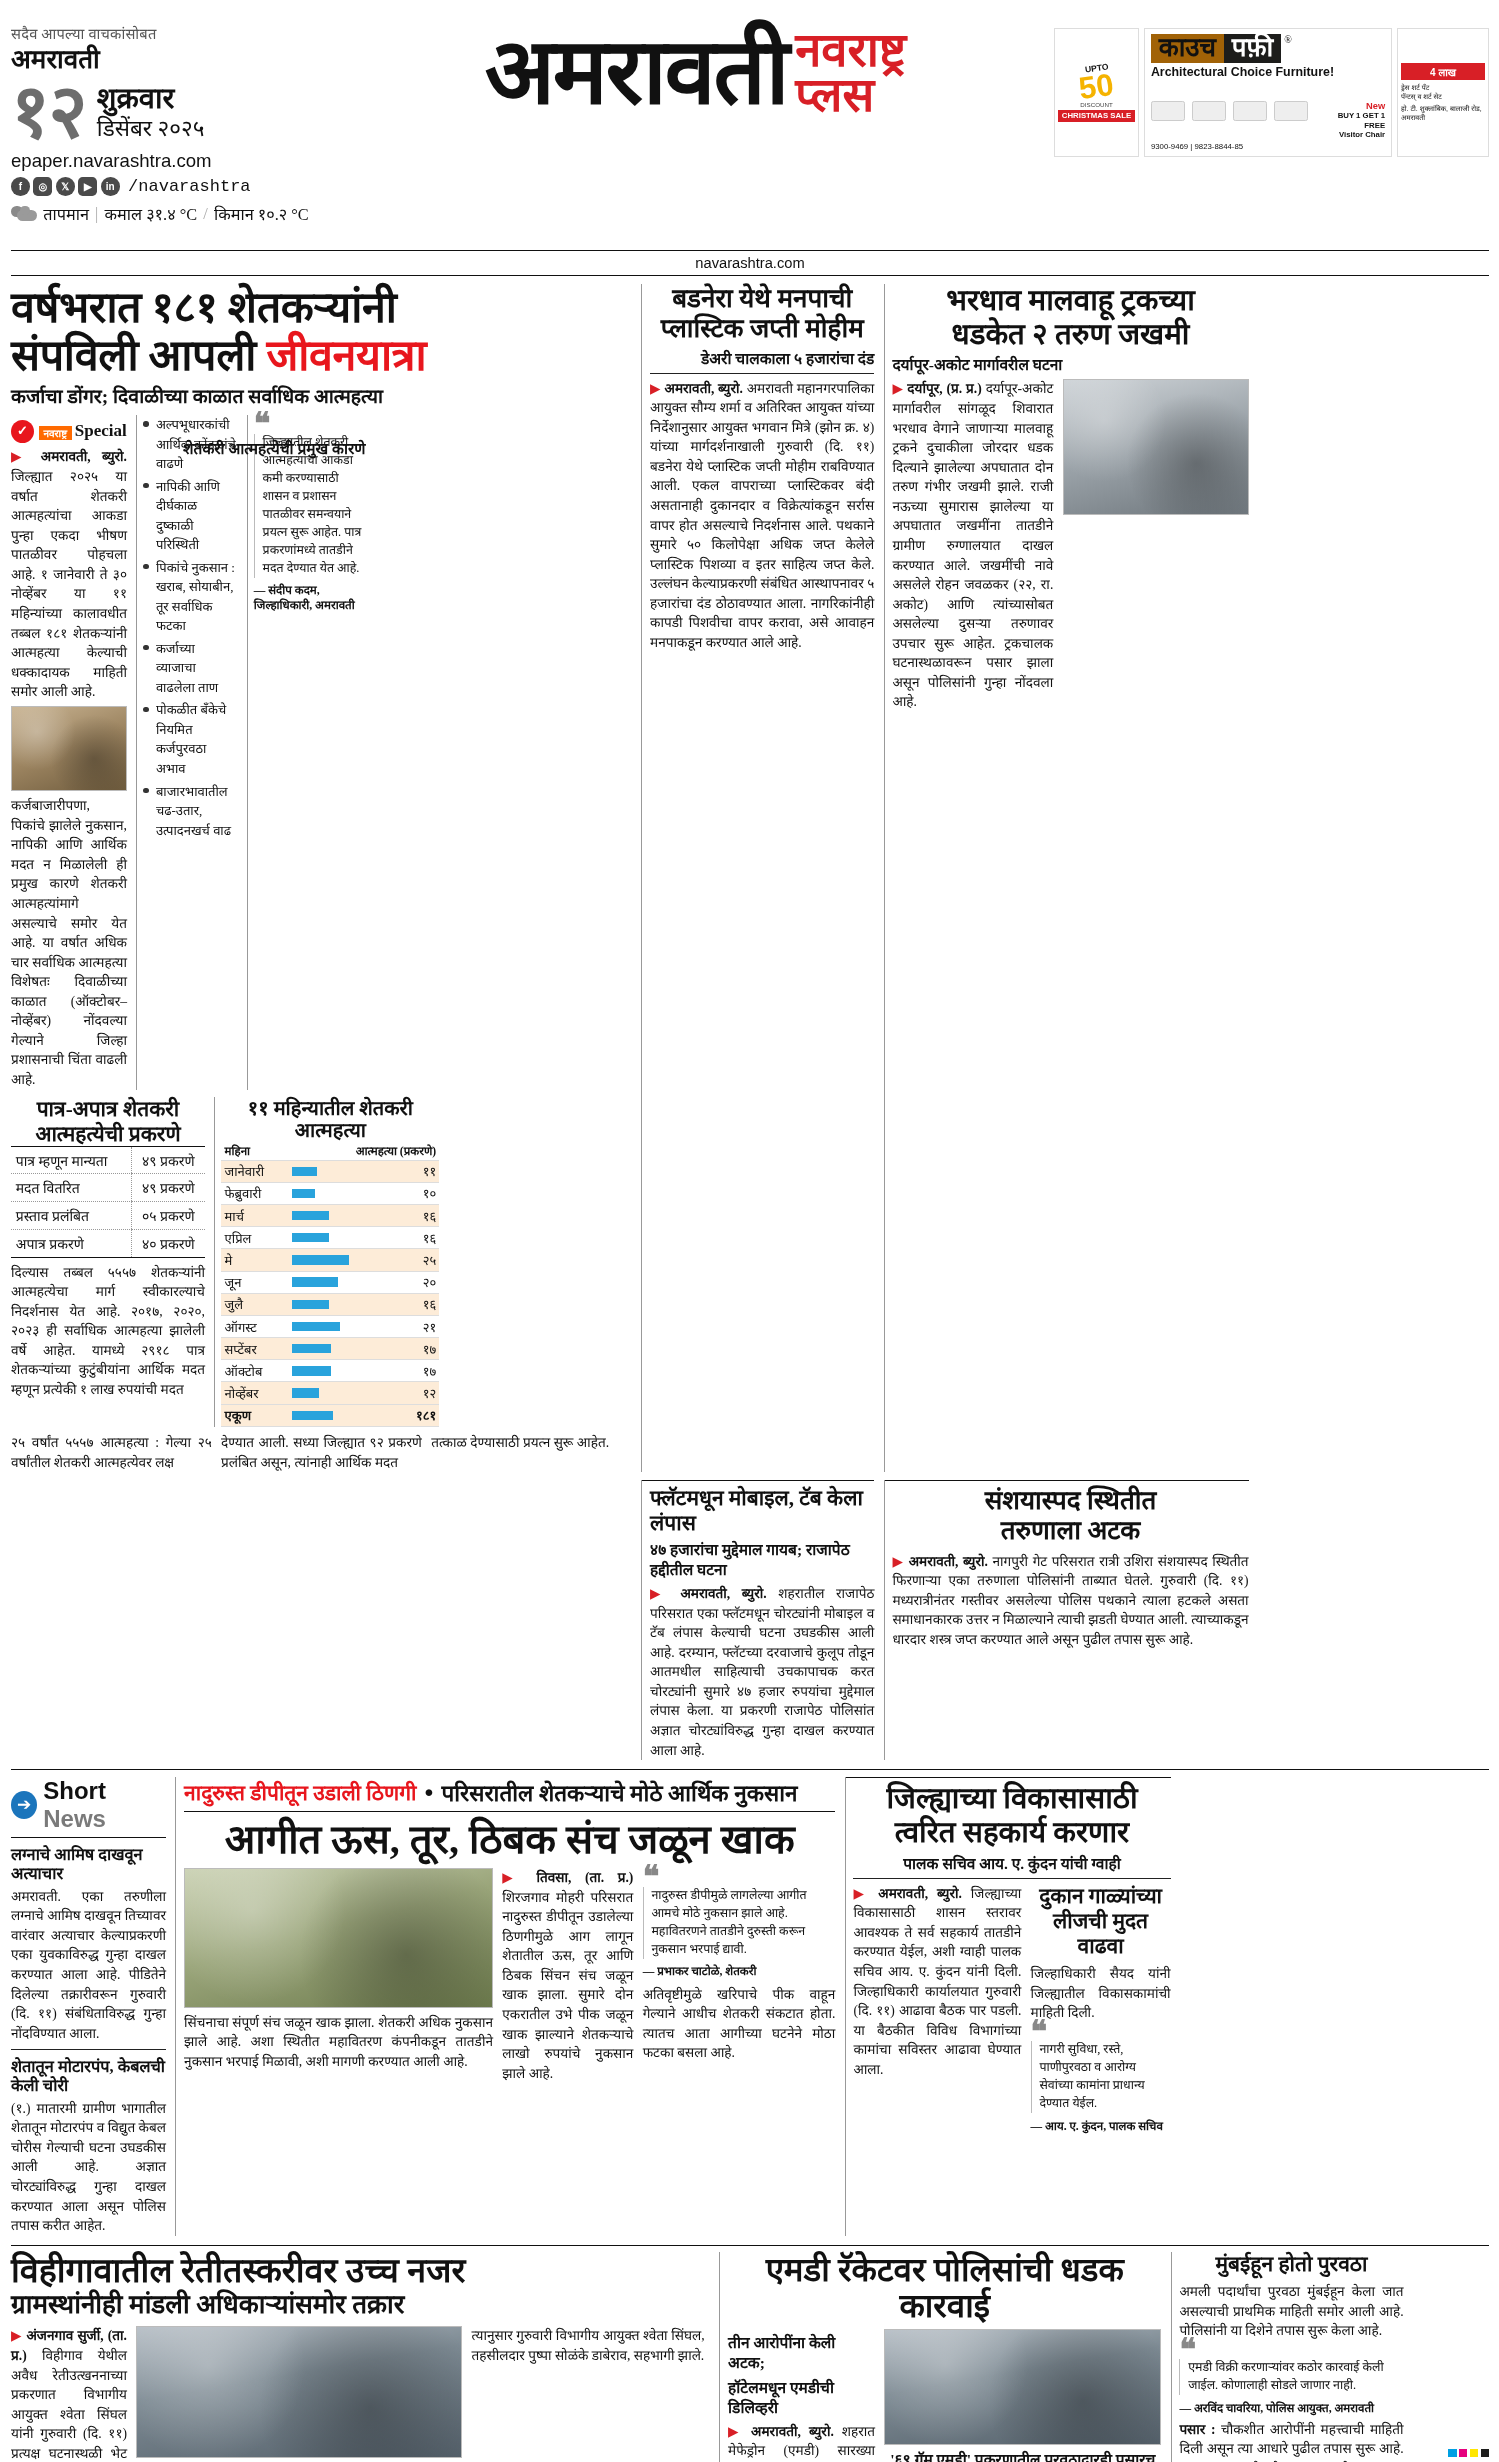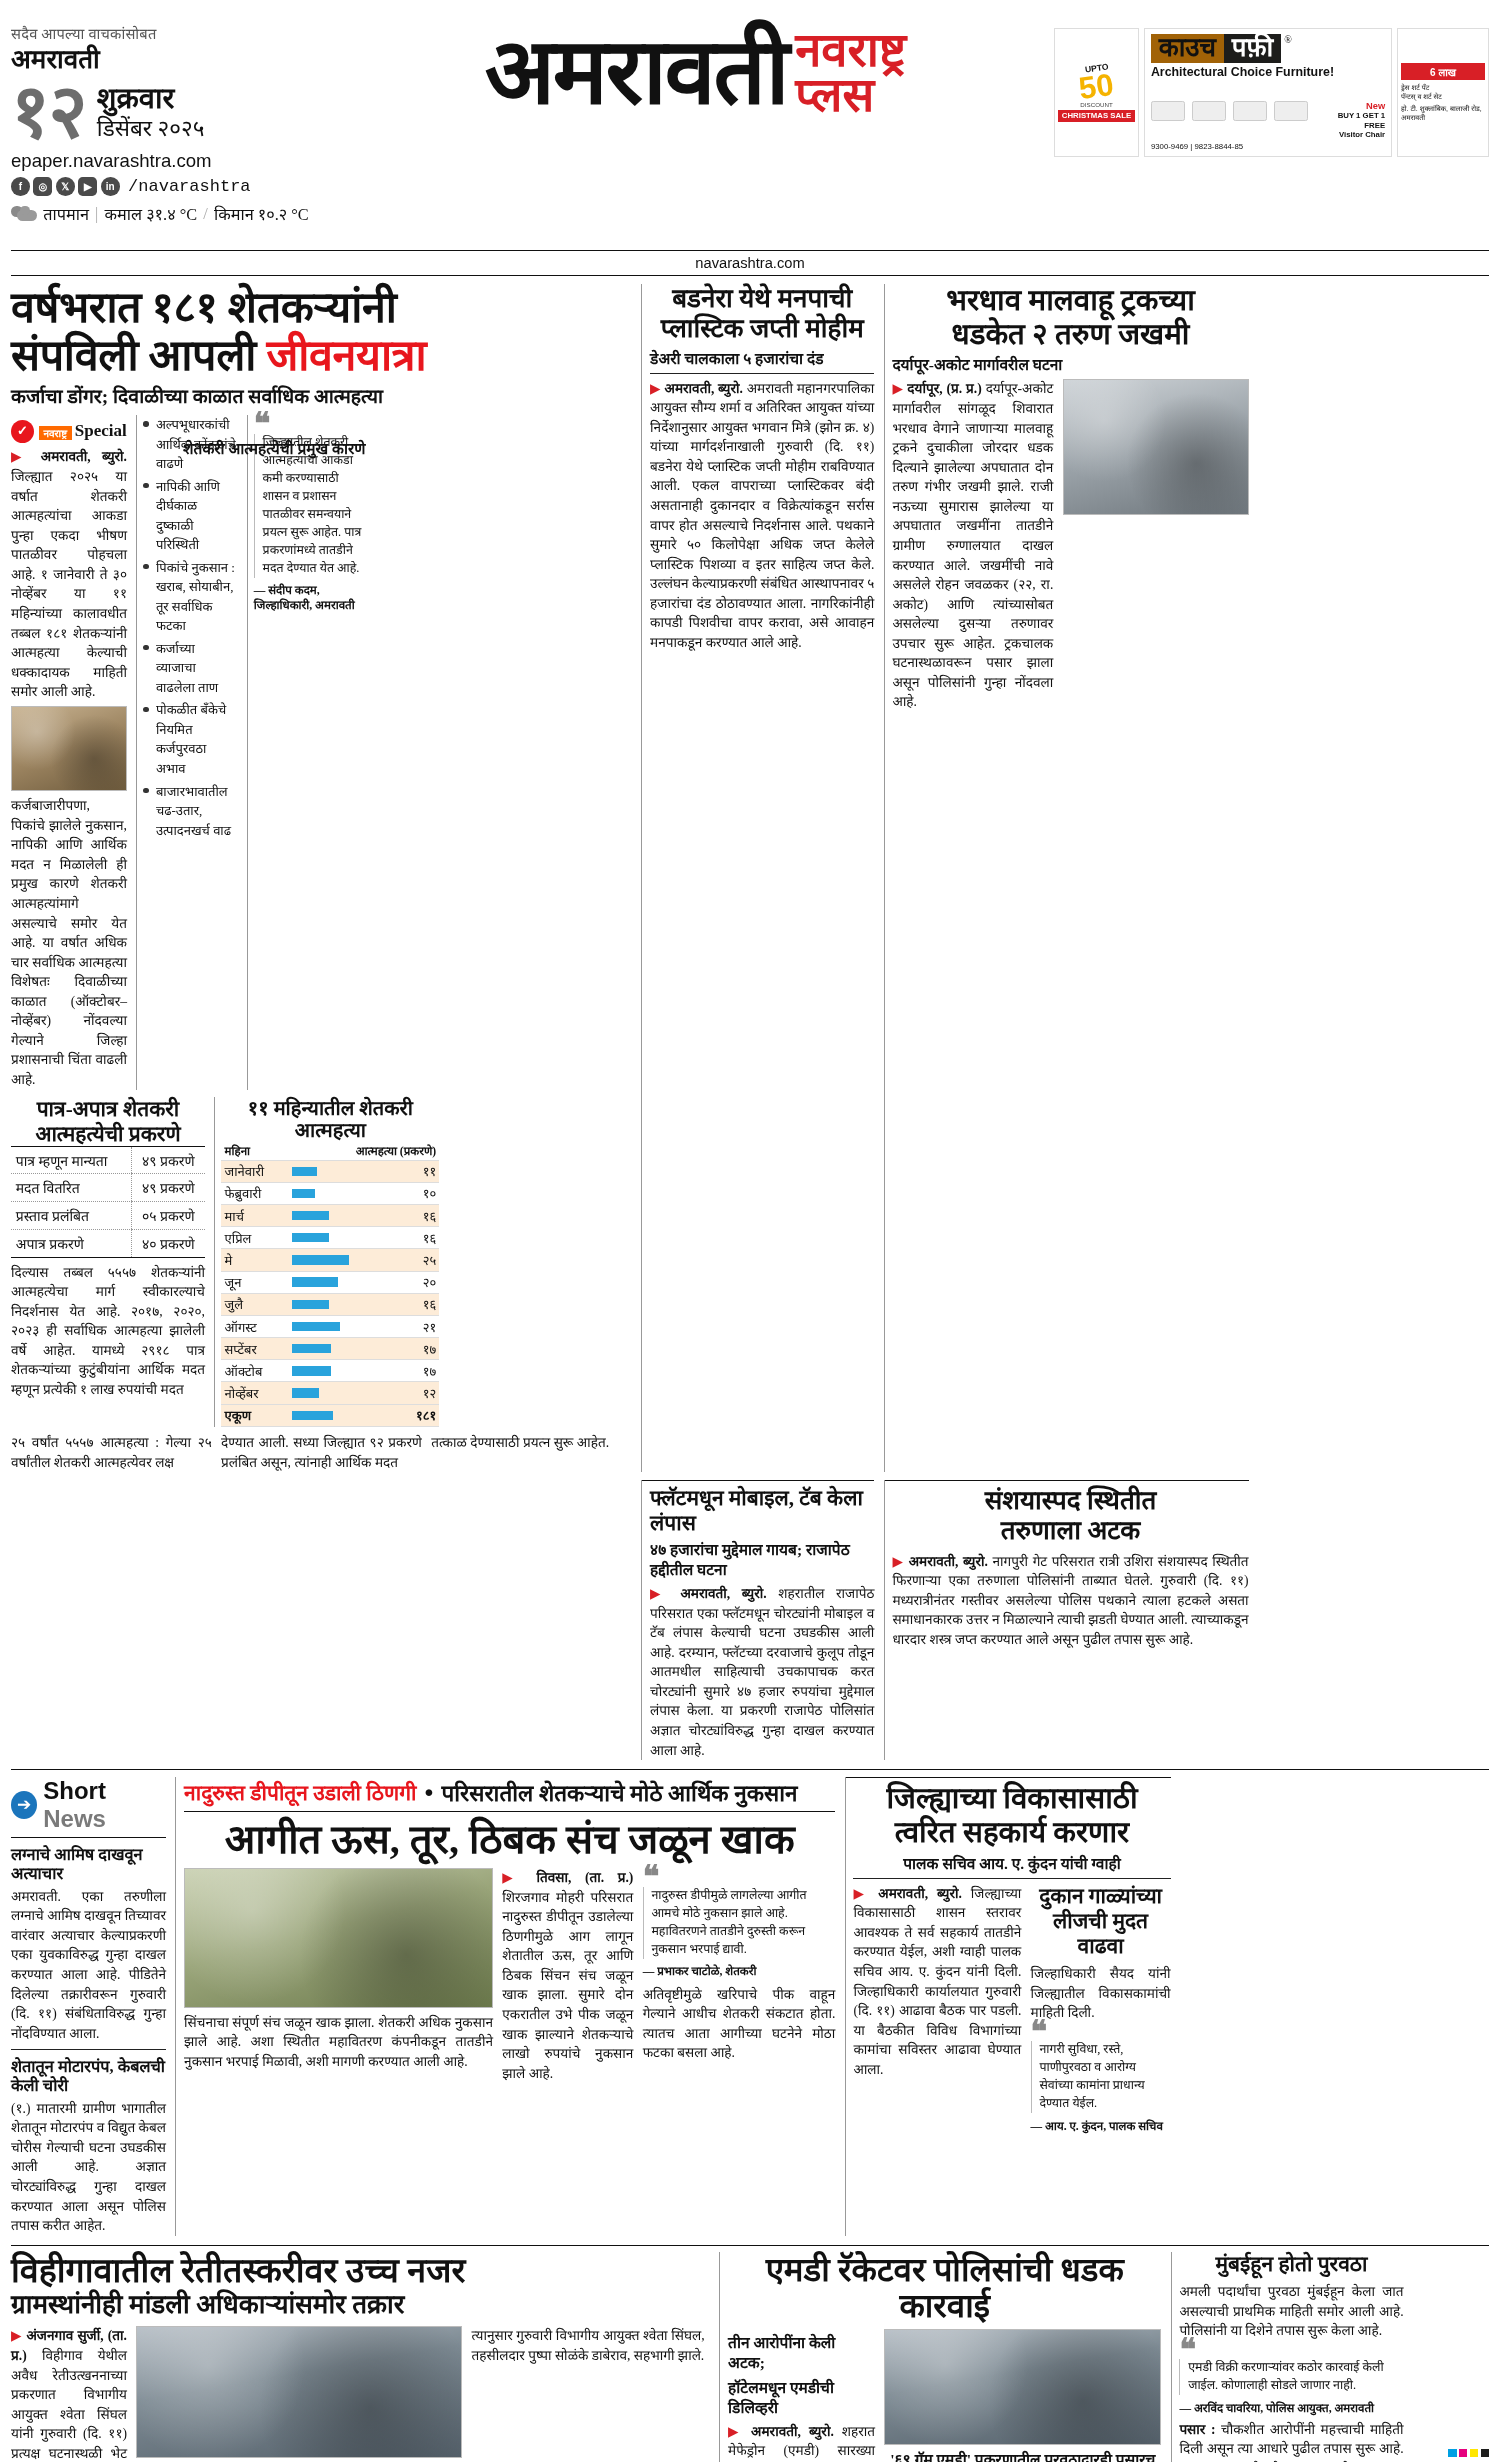--- a/index.html
+++ b/index.html
@@ -199,21 +199,21 @@
           <i class="kp-ico"></i>
           <div style="margin-left:auto;text-align:right">
             <div class="kp-new">New</div>
             <div class="kp-buy">BUY 1 GET 1 FREE</div>
             <div class="kp-buy">Visitor Chair</div>
           </div>
         </div>
         <div class="kp-phone">9300-9469 | 9823-8844-85</div>
       </div>
       <div class="ad-small">
-        <span class="lion">6 लाख</span>
+        <span class="lion">4 लाख</span>
         <span>ड्रेस शर्ट पँट</span>
         <span>पॅन्टस् व शर्ट सेट</span>
         <span style="margin-top:3.1px">हो. टी. शुक्लांबिक, बालाजी रोड, अमरावती</span>
       </div>
     </div>
   </div>
 
   <div class="site-bar">navarashtra.com</div>
 
   <div class="grid">
@@ -396,21 +396,21 @@
         <div class="body" style="flex:1">२५ वर्षांत ५५५७ आत्महत्या : गेल्या २५ वर्षांतील शेतकरी आत्महत्येवर लक्ष</div>
         <div class="body" style="flex:1">देण्यात आली. सध्या जिल्ह्यात ९२ प्रकरणे प्रलंबित असून, त्यांनाही आर्थिक मदत</div>
         <div class="body" style="flex:1">तत्काळ देण्यासाठी प्रयत्न सुरू आहेत.</div>
       </div>
     </div>
 
     <div style="width:233px" class="vdiv">
       <div style="padding-left:7.8px">
         <h2 class="hd2" style="text-align:center">बडनेरा येथे मनपाची</h2>
         <h2 class="hd2" style="text-align:center">प्लास्टिक जप्ती मोहीम</h2>
-        <div class="kicker" style="text-align:left">डेअरी चालकाला ५ हजारांचा दंड</div>
+        <div class="kicker" style="text-align:right">डेअरी चालकाला ५ हजारांचा दंड</div>
         <div class="rule"></div>
         <div class="body" style="margin-top:4.7px">
           <span class="arrow">▶</span>
           <b class="byl">अमरावती, ब्युरो.</b>
           <span>अमरावती महानगरपालिका आयुक्त सौम्य शर्मा व अतिरिक्त आयुक्त यांच्या निर्देशानुसार आयुक्त भगवान मित्रे (झोन क्र. ४) यांच्या मार्गदर्शनाखाली गुरुवारी (दि. ११) बडनेरा येथे प्लास्टिक जप्ती मोहीम राबविण्यात आली. एकल वापराच्या प्लास्टिकवर बंदी असतानाही दुकानदार व विक्रेत्यांकडून सर्रास वापर होत असल्याचे निदर्शनास आले. पथकाने सुमारे ५० किलोपेक्षा अधिक जप्त केलेले प्लास्टिक पिशव्या व इतर साहित्य जप्त केले. उल्लंघन केल्याप्रकरणी संबंधित आस्थापनावर ५ हजारांचा दंड ठोठावण्यात आला. नागरिकांनीही कापडी पिशवीचा वापर करावा, असे आवाहन मनपाकडून करण्यात आले आहे.</span>
         </div>
       </div>
     </div>
 
     <div style="width:365px" class="vdiv">

